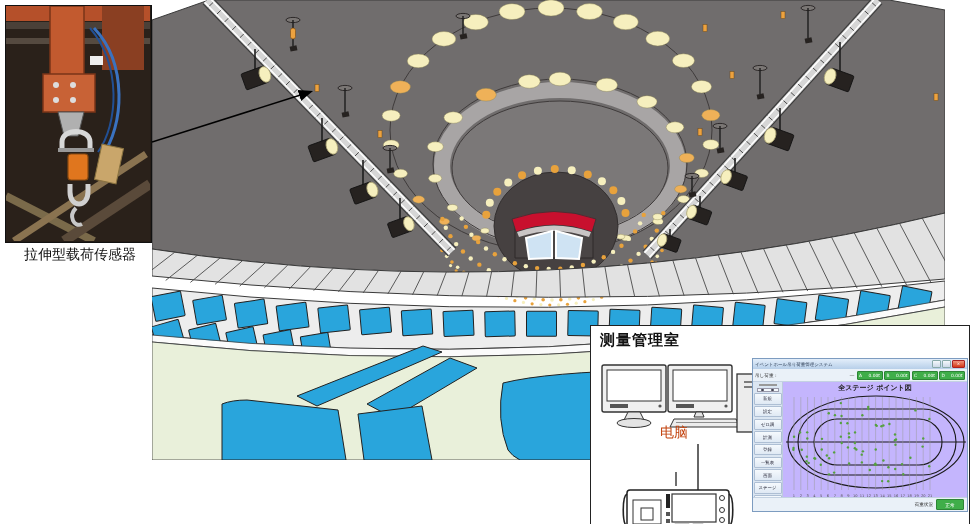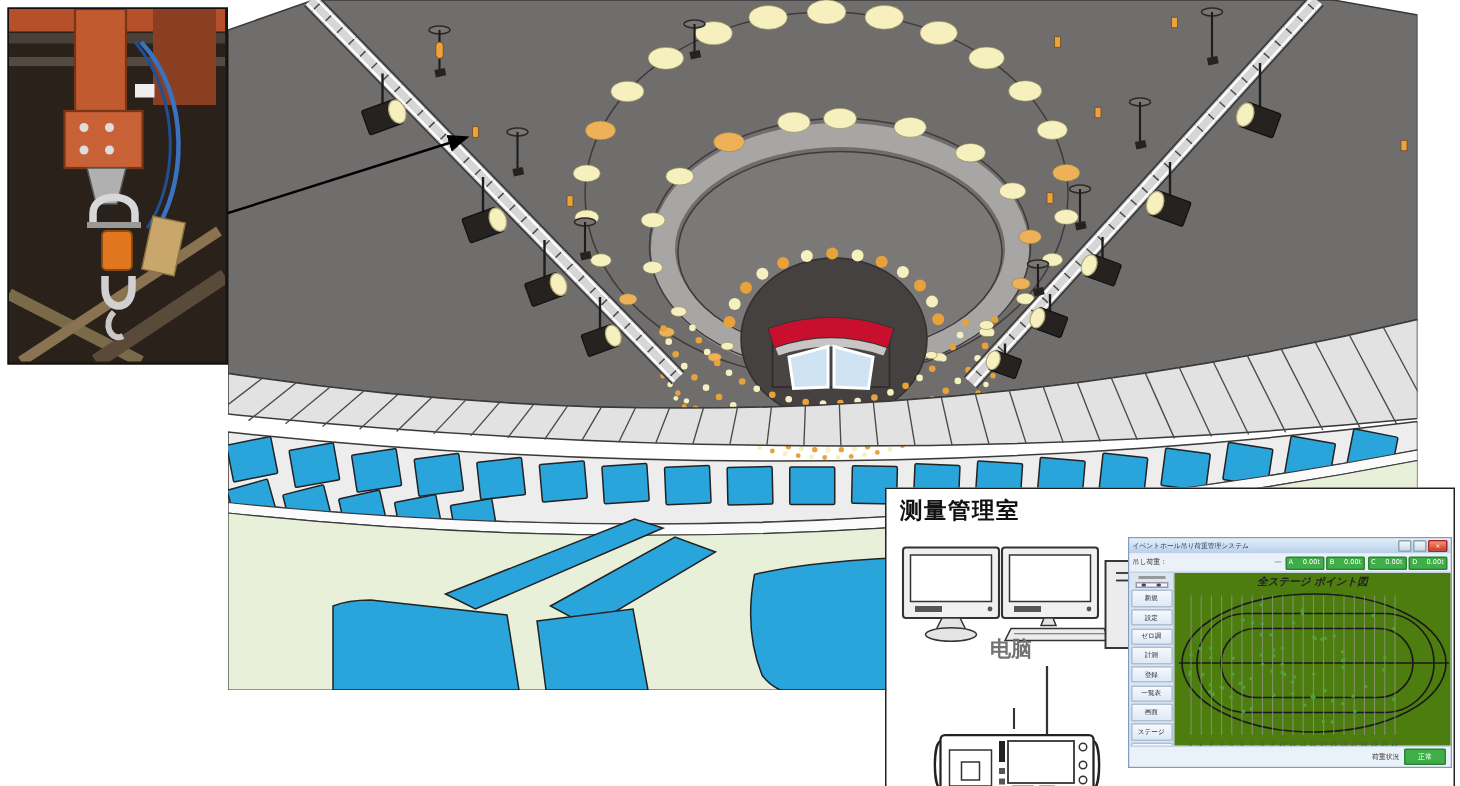--- a/index.html
+++ b/index.html
@@ -10,21 +10,21 @@
   #photo{position:absolute;left:5px;top:5px;width:147px;height:238px;border:1.5px solid #111;box-sizing:border-box;background:#241c16;}
   #photo-caption{position:absolute;left:0px;top:246px;width:160px;text-align:center;font-size:14px;color:#111;line-height:17px;}
 
   
   #arena-wrap{position:absolute;left:152px;top:0;width:793px;height:460px;}
 
   
   #mgmt-box{position:absolute;left:590px;top:289px;width:380px;height:233px;background:#fff;border:1.6px solid #222;box-sizing:border-box;z-index:5;margin-top:36px;}
   #mgmt-title{position:absolute;left:9px;top:5px;font-size:15px;font-weight:bold;color:#111;letter-spacing:1px;}
   #computers-svg{position:absolute;left:5px;top:34px;}
-  #computer-label{position:absolute;left:48px;top:98px;width:70px;text-align:center;font-size:14px;font-weight:bold;color:#737373;}
+  #computer-label{position:absolute;left:48px;top:98px;width:70px;text-align:center;font-size:14px;font-weight:normal;color:#c2410c;}
   #recorder-svg{position:absolute;left:28px;top:162px;}
   #recorder-label{position:absolute;left:18px;top:208px;width:130px;text-align:center;font-size:14px;font-weight:bold;color:#111;}
   #screen-label{position:absolute;left:208px;top:188px;width:130px;text-align:center;font-size:15px;font-weight:bold;color:#111;}
 
   
   #sw-window{position:absolute;left:161px;top:32px;width:216px;height:154px;border:1px solid #7d9cc0;box-sizing:border-box;background:#fff;display:flex;flex-direction:column;}
   #sw-titlebar{height:10px;background:linear-gradient(#e3eefa,#b7cfe9);display:flex;align-items:center;padding:0 2px;flex:0 0 auto;}
   #sw-title{font-size:4.5px;color:#2a3a52;flex:1 1 auto;white-space:nowrap;overflow:hidden;}
   .win-btn{width:7px;height:6px;margin-left:1px;border:0.5px solid #8aa;background:linear-gradient(#f4f8fc,#ccd9e8);border-radius:1px;}
   .win-btn.close{width:11px;background:linear-gradient(#f0937c,#d43818);border-color:#a22;color:#fff;font-size:4px;text-align:center;line-height:6px;}
@@ -32,21 +32,21 @@
   #sw-load-label{font-size:4.6px;color:#333;}
   #sw-dash{font-size:5px;color:#555;margin-left:auto;}
   .channel{width:26px;height:9px;background:#3fae49;border:0.5px solid #2d8436;border-radius:1px;color:#fff;font-size:4.4px;display:flex;align-items:center;justify-content:space-between;padding:0 1.5px;box-sizing:border-box;}
   #sw-main{flex:1 1 auto;display:flex;min-height:0;}
   #sw-sidebar{width:30px;background:#dbe6f2;border-right:0.5px solid #bccbdc;display:flex;flex-direction:column;align-items:center;padding-top:1px;box-sizing:border-box;}
   .side-btn{width:26px;height:9.5px;margin-top:1.2px;background:linear-gradient(#f5f9fd,#dfe9f4);border:0.5px solid #aebfd4;border-radius:1px;font-size:4.4px;color:#223;display:flex;align-items:center;justify-content:center;white-space:nowrap;overflow:hidden;}
   #traffic{width:16px;height:21px;border:0.5px solid #999;margin-top:1px;display:flex;flex-direction:column;}
   #traffic div{flex:1;}
   #radio-box{width:20px;height:10px;border:0.5px solid #99a;background:#f4f8fc;margin-top:1.5px;display:flex;align-items:center;justify-content:space-around;}
   #radio-box span{width:2.5px;height:2.5px;border-radius:50%;background:#445;display:block;}
-  #sw-content{flex:1;position:relative;background:#4d7c0f;font-style:italic;}
+  #sw-content{flex:1;position:relative;background:#c4b5fd;}
   #sw-plot-title{position:absolute;top:1px;left:0;width:100%;text-align:center;font-size:7px;font-weight:bold;color:#222;}
   #sw-status{height:13px;border-top:0.5px solid #c4d2e2;background:#eaf1f8;display:flex;align-items:center;justify-content:flex-end;gap:3px;padding:0 3px;flex:0 0 auto;}
   #sw-status-label{font-size:4.6px;color:#333;}
   #sw-status-btn{width:26px;height:9px;background:#3fae49;border:0.5px solid #2d8436;border-radius:1px;color:#fff;font-size:4.8px;display:flex;align-items:center;justify-content:center;}
 </style>
 </head>
 <body>
 
 <div id="stage">
 
@@ -516,20 +516,21 @@
       <path d="M52,106 L78,106 L72,130 L58,130 Z" fill="#b0b0b0" stroke="#555"></path>
       <path d="M56,146 L56,136 C56,122 84,122 84,136 L84,146" fill="none" stroke="#d8d8d8" stroke-width="5"></path>
       <line x1="52" y1="144" x2="88" y2="144" stroke="#999" stroke-width="4"></line>
       <rect x="62" y="148" width="20" height="26" rx="3" fill="#e0761e" stroke="#8a4a10" stroke-width="1.2"></rect>
       <path d="M64,178 L64,186 C64,202 82,202 82,186 L82,178" fill="none" stroke="#d0d0d0" stroke-width="5"></path>
       <path d="M70,202 C62,210 68,222 76,218" fill="none" stroke="#c8c8c8" stroke-width="4"></path>
       <rect x="92" y="140" width="22" height="36" fill="#c9a66b" stroke="#8a7340" transform="rotate(12 103 158)"></rect>
     </svg>
   </div>
   <div id="photo-caption">
+    <div>拉伸型载荷传感器</div>
   </div>
 
   <div id="mgmt-box">
     <div id="mgmt-title">测量管理室</div>
 
     <svg id="computers-svg" width="170" height="126" viewBox="0 0 170 126">
       <rect x="6" y="5" width="64" height="47" rx="2" fill="#f0f0f0" stroke="#333" stroke-width="1.4"></rect>
       <rect x="11" y="10" width="54" height="31" fill="#fff" stroke="#333"></rect>
       <rect x="14" y="44" width="18" height="4" fill="#555"></rect>
       <circle cx="64" cy="46" r="1.6" fill="#555"></circle>

